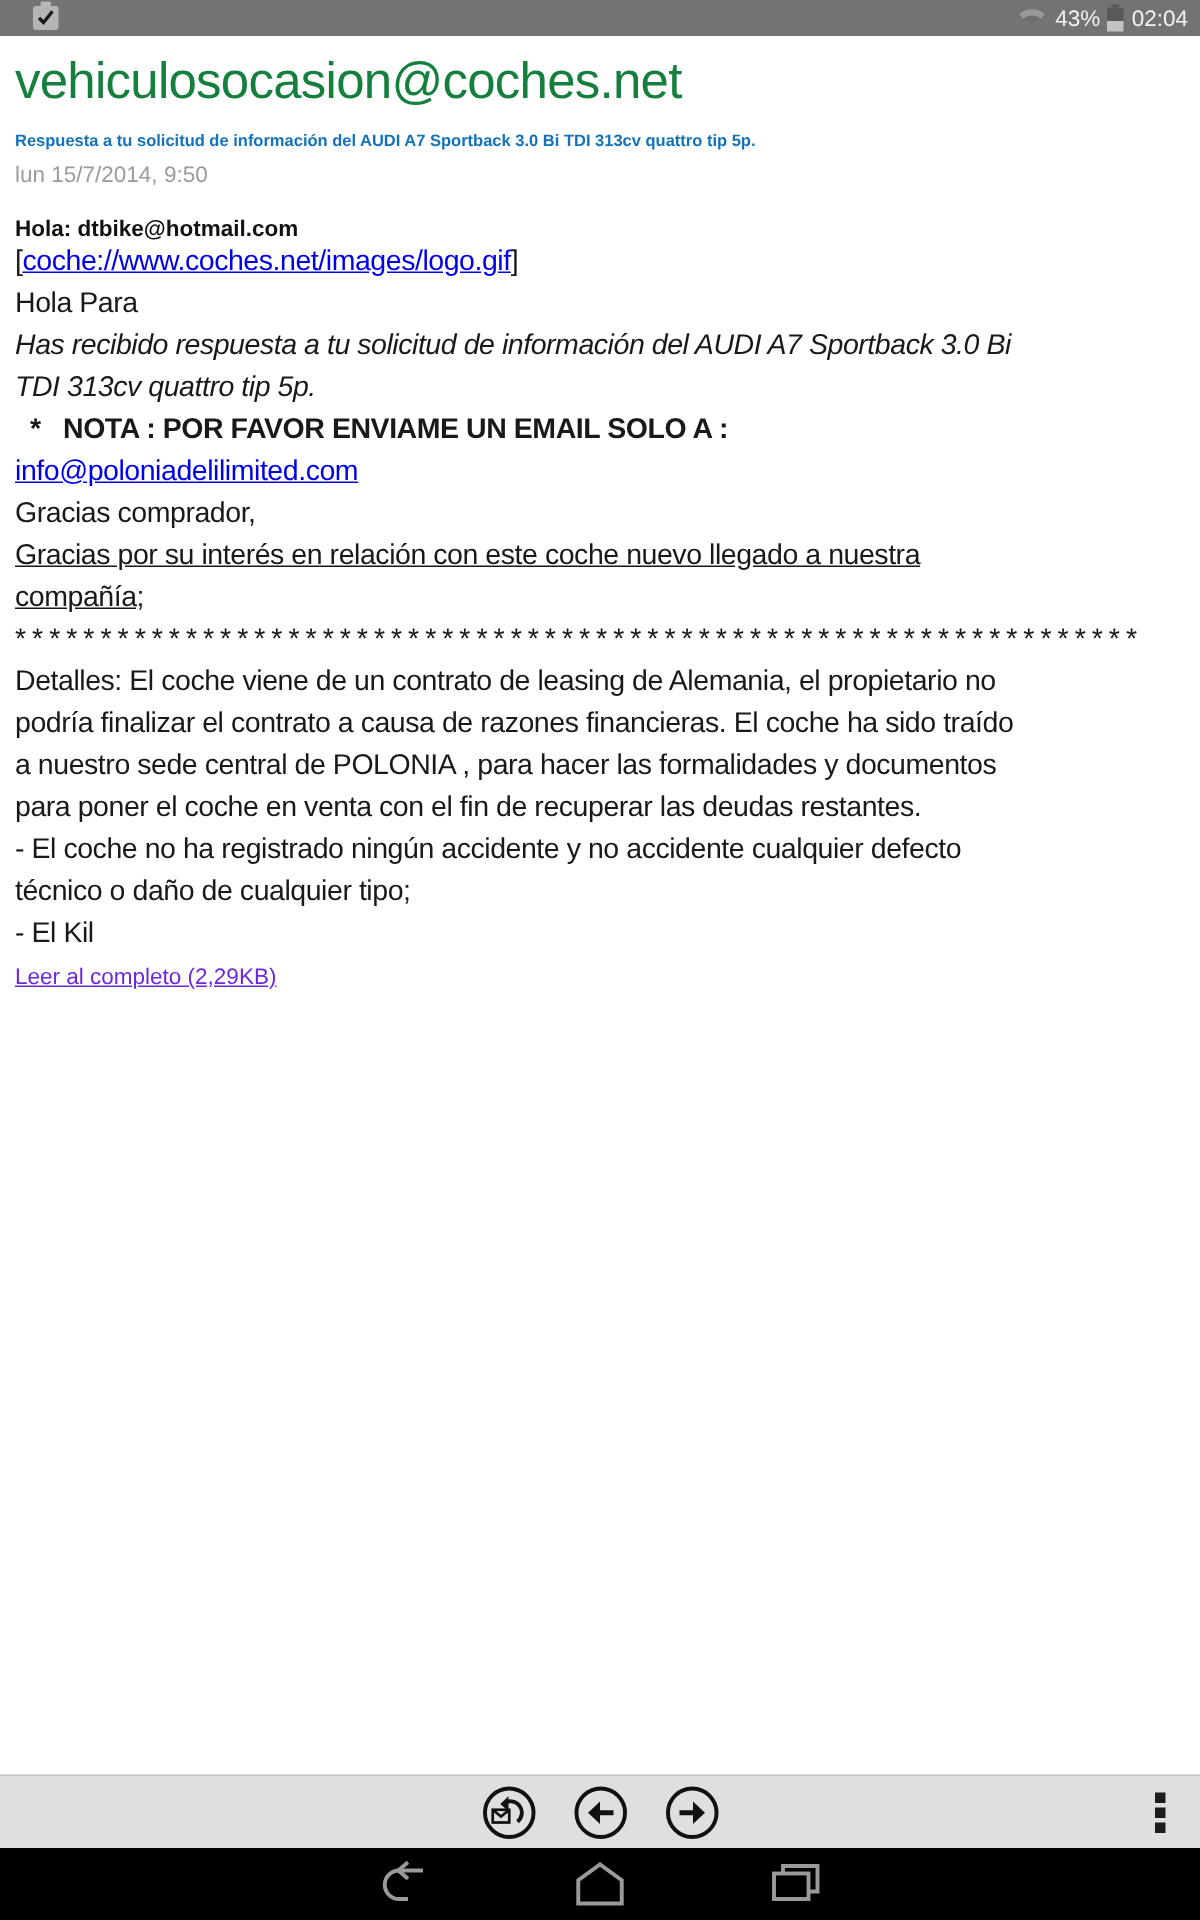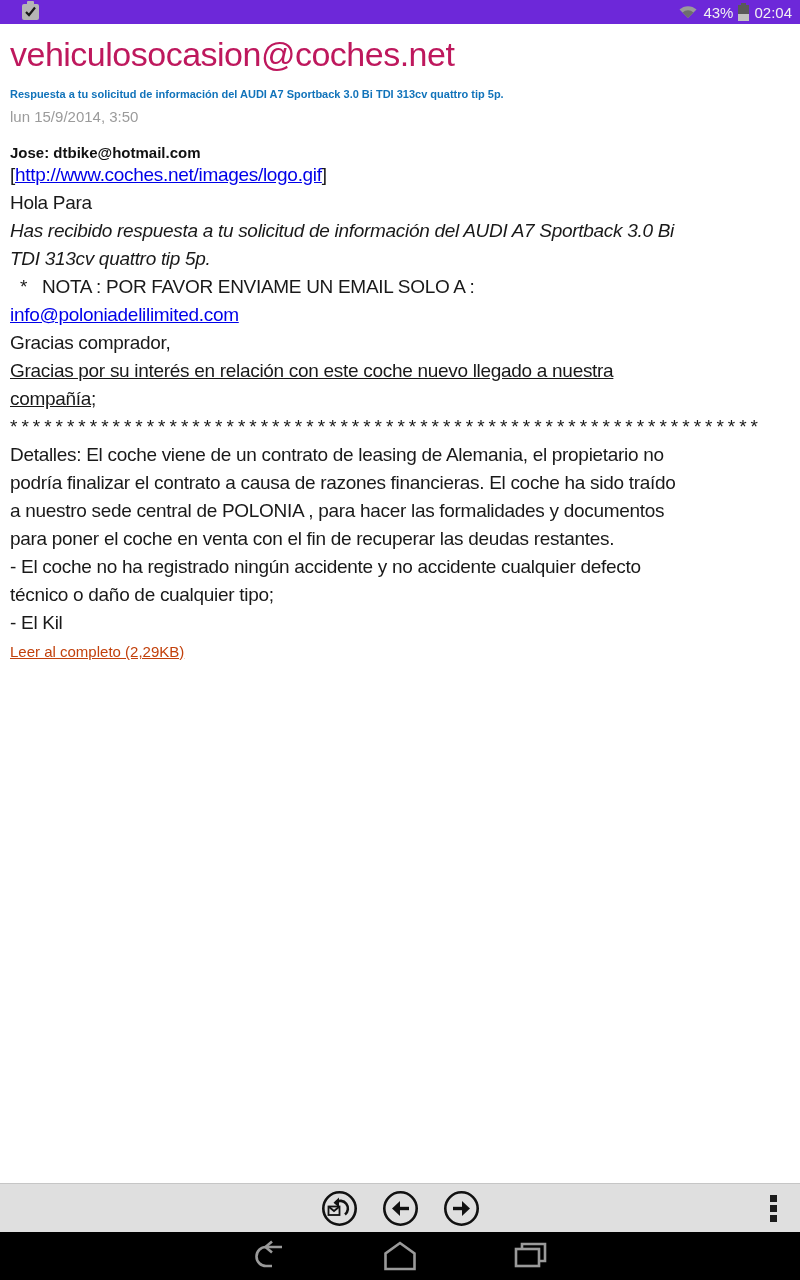--- a/index.html
+++ b/index.html
@@ -3,60 +3,60 @@
 <meta charset="utf-8">
 <style>
   * { box-sizing: border-box; }
   html, body { margin: 0; padding: 0; width: 800px; height: 1280px; overflow: hidden; }
   body { font-family: "Liberation Sans", "DejaVu Sans", sans-serif; background: #fff; }
 
   .screen { display: flex; flex-direction: column; width: 800px; height: 1280px; }
 
   
   .status-bar {
-    flex: none; height: 24px; background: #6d28d9; color: #fff;
+    flex: none; height: 24px; background: #737373; color: #fff;
     display: flex; align-items: center; padding: 0 8px;
   }
   .status-left { display: flex; align-items: center; }
   .status-right { margin-left: auto; display: flex; align-items: center; gap: 5px; }
   .status-text { font-size: 15px; color: #f2f2f2; letter-spacing: 0; }
   .clip-icon { position: relative; width: 17px; height: 16px; background: #b5b5b5; border-radius: 2px; margin-left: 14px; }
   .clip-icon:before { content:""; position:absolute; top:-3px; left:5px; width:7px; height:4px; background:#b5b5b5; border-radius:1px; }
   .clip-icon svg { position:absolute; left:2px; top:2px; }
   .battery-icon { position: relative; width: 11px; height: 16px; background: linear-gradient(to top, #c2c2c2 42%, #595959 42%); margin-top: 1px; }
   .battery-icon:before { content:""; position:absolute; top:-2px; left:3px; width:5px; height:2px; background:#595959; }
 
   
   .content { flex: 1 1 auto; background: #fff; padding: 0 10px; overflow: hidden; color: #1a1a1a; }
 
   .sender {
-    margin-top: 10px; font-size: 34px; font-weight: 200; color: #be185d;
+    margin-top: 10px; font-size: 34px; font-weight: 200; color: #15803d;
     letter-spacing: -0.5px; line-height: 40px; white-space: nowrap;
   }
   .subject {
     margin-top: 11px; font-size: 11px; font-weight: bold; color: #1173ba; line-height: 19px;
   }
   .date-line { margin-top: 4px; font-size: 15px; color: #9b9b9b; }
   .to-line { margin-top: 19px; font-size: 15px; color: #111; font-weight: bold; }
 
   .mail-body { font-size: 19px; line-height: 28px; letter-spacing: -0.3px; color: #191919; }
   .mail-body p { margin: 0; white-space: pre-wrap; }
   a.blue-link { color: #0000e8; text-decoration: underline; cursor: pointer; }
 
   .p-logo { margin-top: 14px; }
   .p-greeting { margin-top: 24px; }
   .p-intro { margin-top: 24px; font-style: italic; }
-  .p-nota { margin-top: 24px; }
+  .p-nota { margin-top: 24px; font-weight: bold; }
   .p-salutation { margin-top: 56px; }
   .p-thanks { margin-top: 80px; text-decoration: underline; }
   .p-separator { margin-top: 22px; letter-spacing: 4px; white-space: nowrap; overflow: hidden; }
   .p-detalles { margin-top: 0; }
   .p-point1 { margin-top: 28px; }
   .p-readfull { margin-top: 40px; }
-  .read-link { font-size: 15px; color: #c2410c; text-decoration: underline; letter-spacing: 0; cursor: pointer; }
+  .read-link { font-size: 15px; color: #6d28d9; text-decoration: underline; letter-spacing: 0; cursor: pointer; }
 
   
   .toolbar {
     flex: none; height: 49px; background: #dfdfdf; border-top: 1px solid #c6c6c6;
     position: relative; display: flex; align-items: center; justify-content: center; gap: 24px;
   }
   .tool-btn { width: 37px; height: 37px; display: flex; align-items: center; justify-content: center; cursor: pointer; }
   .overflow-btn {
     position: absolute; right: 12px; top: 0; height: 49px; width: 30px;
     display: flex; flex-direction: column; align-items: center; justify-content: center; gap: 3px; cursor: pointer;
@@ -90,25 +90,25 @@
       </svg>
       <span class="status-text">43%</span>
       <div class="battery-icon"></div>
       <span class="status-text">02:04</span>
     </div>
   </div>
 
   <div class="content">
     <div class="sender">vehiculosocasion@coches.net</div>
     <div class="subject">Respuesta a tu solicitud de información del AUDI A7 Sportback 3.0 Bi TDI 313cv quattro tip 5p.</div>
-    <div class="date-line">lun 15/9/2014, 3:50</div>
-    <div class="to-line"><span>Jose: </span><span>dtbike@hotmail.com</span></div>
+    <div class="date-line">lun 15/7/2014, 9:50</div>
+    <div class="to-line"><span>Hola: </span><span>dtbike@hotmail.com</span></div>
 
     <div class="mail-body">
-      <p class="p-logo"><span>[</span><a class="blue-link">http://www.coches.net/images/logo.gif</a><span>]</span></p>
+      <p class="p-logo"><span>[</span><a class="blue-link">coche://www.coches.net/images/logo.gif</a><span>]</span></p>
       <p class="p-greeting">Hola Para</p>
       <p class="p-intro">Has recibido respuesta a tu solicitud de información del AUDI A7 Sportback 3.0 Bi
 TDI 313cv quattro tip 5p.</p>
       <p class="p-nota">  *   NOTA : POR FAVOR ENVIAME UN EMAIL SOLO A :</p>
       <p class="p-email"><a class="blue-link">info@poloniadelilimited.com</a></p>
       <p class="p-salutation">Gracias comprador,</p>
       <p class="p-thanks">Gracias por su interés en relación con este coche nuevo llegado a nuestra
 compañía;</p>
       <p class="p-separator">******************************************************************</p>
       <p class="p-detalles">Detalles: El coche viene de un contrato de leasing de Alemania, el propietario no

